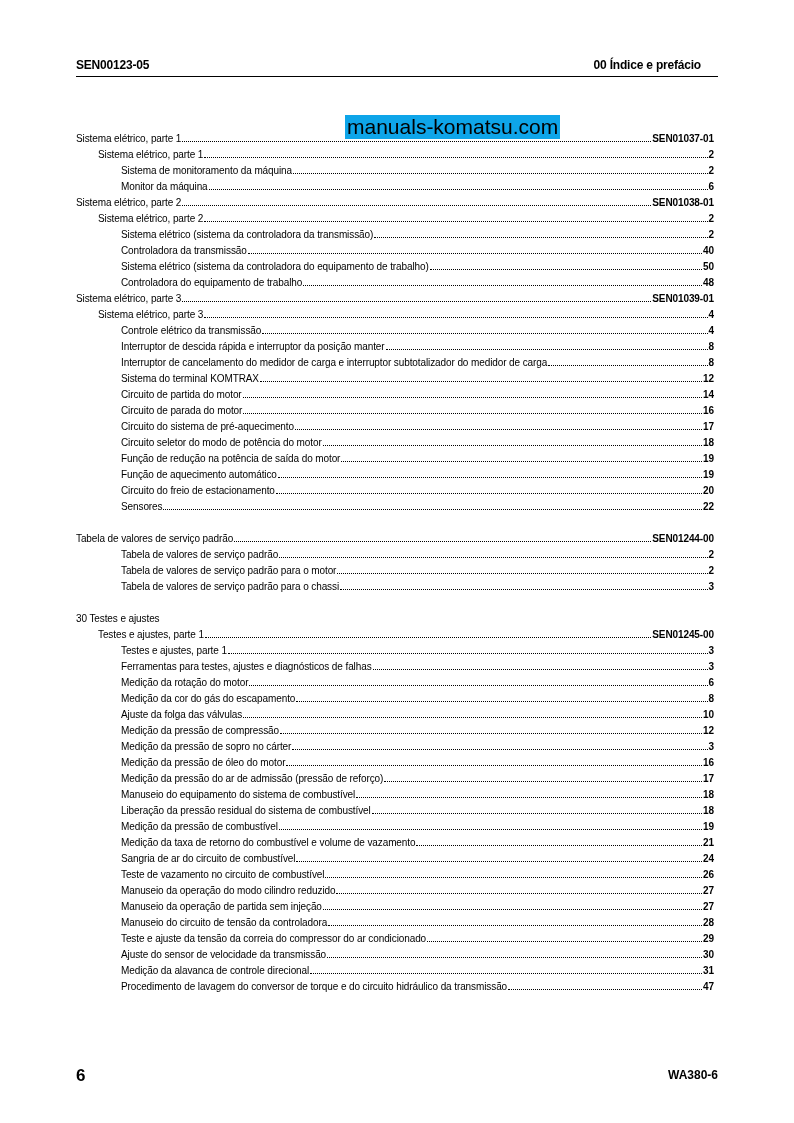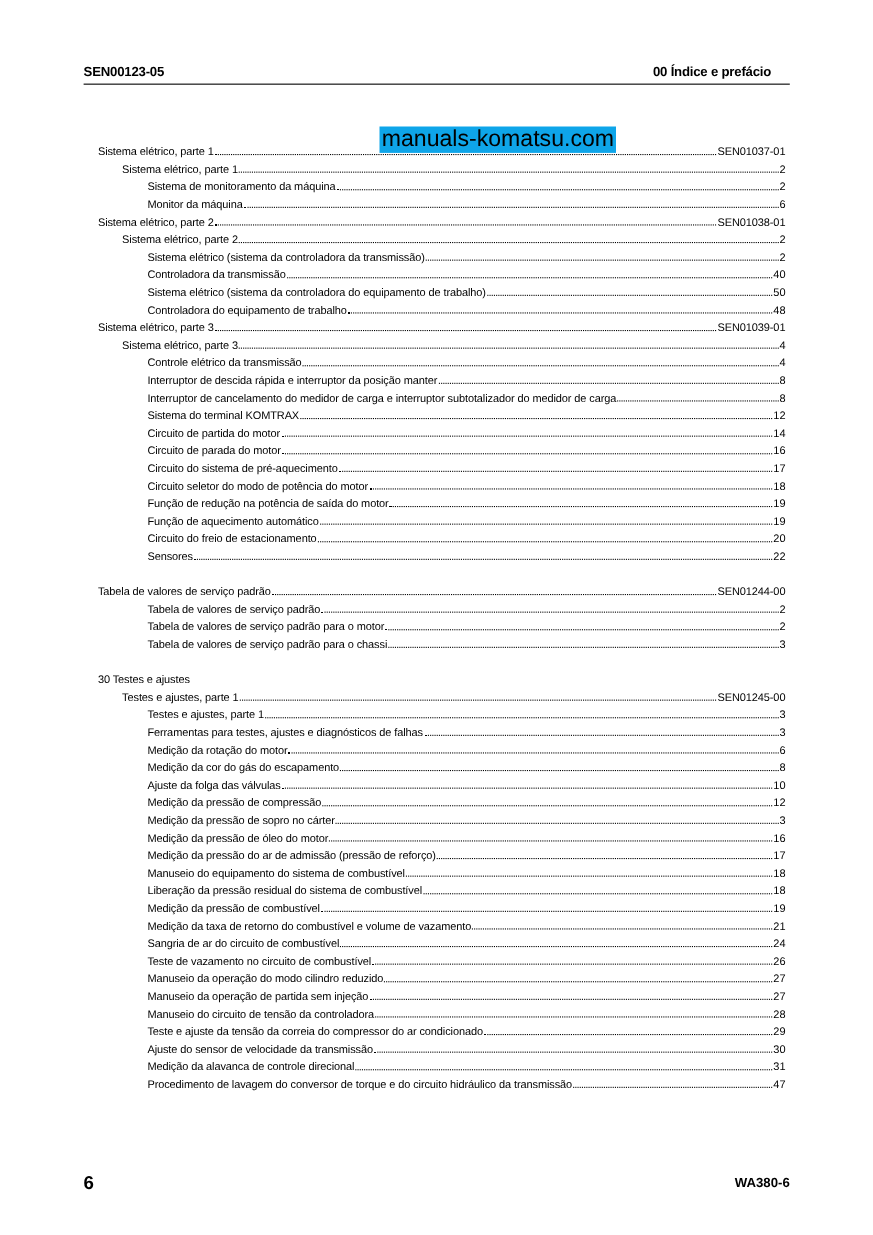--- a/index.html
+++ b/index.html
@@ -23,28 +23,27 @@
       position: absolute; left: 345px; top: 115px;
       font-size: 21px; letter-spacing: 0px; background: #0ea5e9; padding: 0 2px; z-index: 2;
     }
     .toc {
       position: absolute; left: 76px; top: 131px; width: 638px;
     }
     .row {
       position: relative; height: 16px; line-height: 16px;
       font-size: 10px; display: flex; align-items: baseline; white-space: nowrap;
       letter-spacing: -0.1px;
-      margin-left: 13px;
     }
     .row .label { flex: 0 0 auto; }
     .row .dots {
       flex: 1 1 auto; overflow: hidden; margin: 0 1px;
       border-bottom: 1px dotted #000; height: 9px; align-self: baseline;
     }
-    .row .page { flex: 0 0 auto; text-align: center; }
+    .row .page { flex: 0 0 auto; text-align: center; font-weight: bold; }
     .lvl0 { padding-left: 0; }
     .lvl1 { padding-left: 22px; }
     .lvl2 { padding-left: 45px; }
     .gap { height: 16px; }
     .footer {
       position: absolute; left: 76px; top: 1066px; width: 642px; height: 20px;
     }
     .footer .page-num {
       position: absolute; left: 0; top: 0; font-weight: bold; font-size: 17px;
     }

